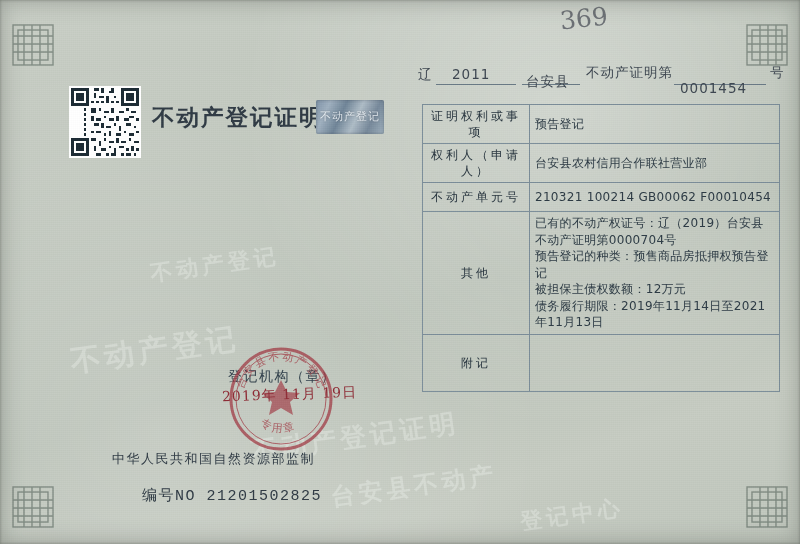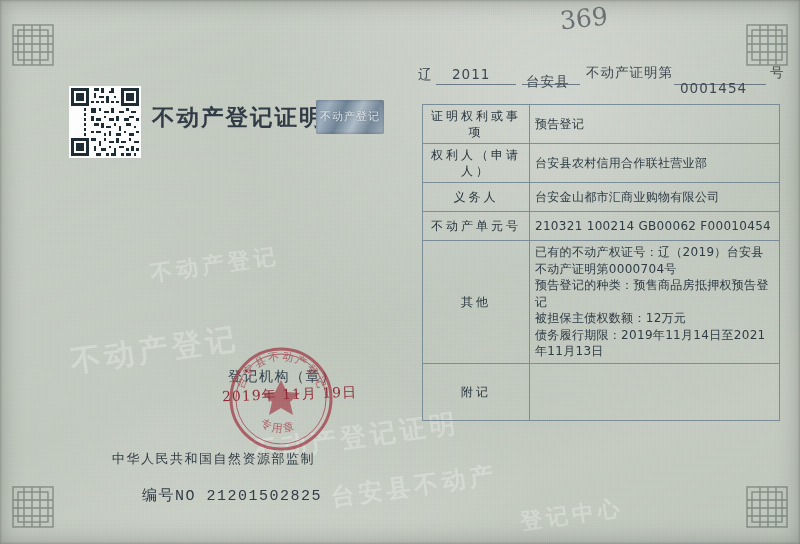--- a/index.html
+++ b/index.html
@@ -361,24 +361,20 @@
   <table class="info">
     <tbody>
         <tr class="r1">
       <td class="lbl">证明权利或事项</td>
       <td class="val">预告登记</td>
     </tr>
     <tr class="r2">
       <td class="lbl">权利人（申请人）</td>
       <td class="val">台安县农村信用合作联社营业部</td>
     </tr>
-    <tr class="r3">
-      <td class="lbl">义务人</td>
-      <td class="val">台安金山都市汇商业购物有限公司</td>
-    </tr>
     <tr class="r5">
       <td class="lbl">不动产单元号</td>
       <td class="val">210321 100214 GB00062 F00010454</td>
     </tr>
     <tr class="r6">
       <td class="lbl">其他</td>
       <td class="val multi" style="white-space:pre-line">已有的不动产权证号：辽（2019）台安县不动产证明第0000704号
 预告登记的种类：预售商品房抵押权预告登记
 被担保主债权数额：12万元
 债务履行期限：2019年11月14日至2021年11月13日</td>

